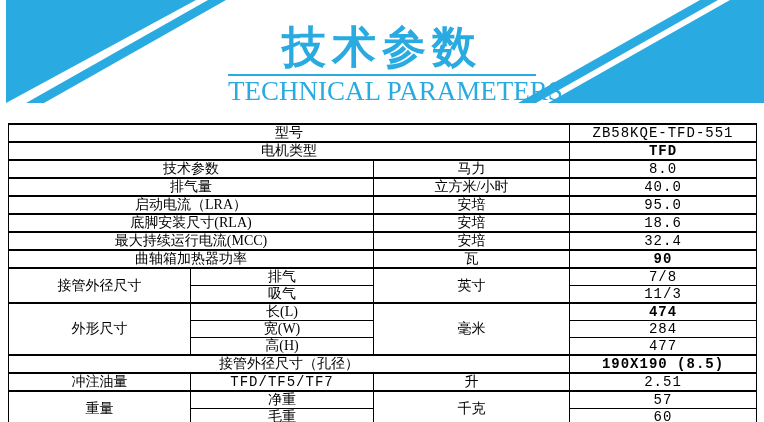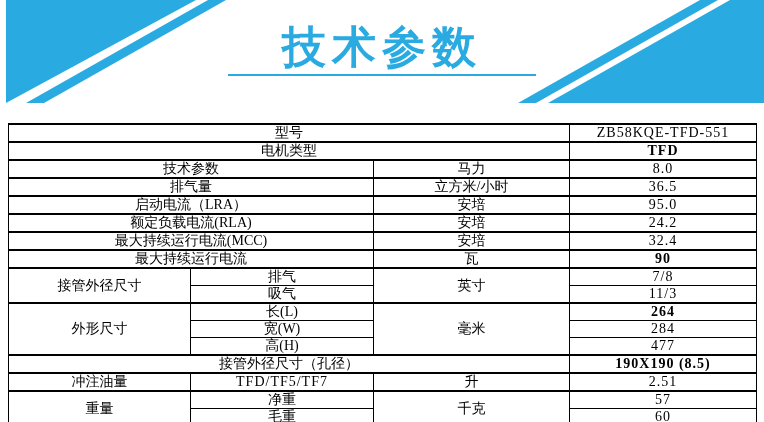--- a/index.html
+++ b/index.html
@@ -32,38 +32,39 @@
     border:1px solid #a3a3a3;
   }
   table.spec td{
     border:1px solid #000;height:16px;padding:0 2px;
     text-align:center;vertical-align:middle;
     font-size:14px;line-height:16px;color:#000;
     overflow:hidden;white-space:nowrap;
   }
   tr.g td{border-top-width:2px;}
   td.val,td.latin{
-    font-family:Liberation Serif, serif;
+    font-family:Liberation Mono, monospace;
     font-size:13px;letter-spacing:1px;
   }
   td.b{font-weight:bold;}
 </style>
 </head>
 <body>
 
 <div>
 
   <header class="hero">
     <div class="shape tri-left"></div>
     <div class="shape stripe-left"></div>
     <div class="shape tri-right"></div>
     <div class="shape stripe-right"></div>
     <div class="titles">
       <h1 class="title-cn">技术参数</h1>
       <div class="title-rule"></div>
+      <h2 class="title-en">TECHNICAL PARAMETERS</h2>
     </div>
   </header>
 
   <table class="spec">
     <colgroup>
       <col style="width:182px">
         <col style="width:183px">
         <col style="width:196px">
         <col style="width:187px">
     </colgroup>
@@ -77,57 +78,57 @@
         <td class="val b">TFD</td>
       </tr>
       <tr class="g">
         <td colspan="2">技术参数</td>
         <td>马力</td>
         <td class="val">8.0</td>
       </tr>
       <tr class="g">
         <td colspan="2">排气量</td>
         <td>立方米/小时</td>
-        <td class="val">36.5</td>
+        <td class="val">40.0</td>
       </tr>
       <tr class="g">
         <td colspan="2">启动电流（LRA）</td>
         <td>安培</td>
         <td class="val">95.0</td>
       </tr>
       <tr class="g">
-        <td colspan="2">额定负载电流(RLA)</td>
+        <td colspan="2">底脚安装尺寸(RLA)</td>
         <td>安培</td>
-        <td class="val">24.2</td>
+        <td class="val">18.6</td>
       </tr>
       <tr class="g">
         <td colspan="2">最大持续运行电流(MCC)</td>
         <td>安培</td>
         <td class="val">32.4</td>
       </tr>
       <tr class="g">
-        <td colspan="2">最大持续运行电流</td>
+        <td colspan="2">曲轴箱加热器功率</td>
         <td>瓦</td>
         <td class="val b">90</td>
       </tr>
       <tr class="g">
         <td rowspan="2">接管外径尺寸</td>
         <td>排气</td>
         <td rowspan="2">英寸</td>
         <td class="val">7/8</td>
       </tr>
       <tr>
         <td>吸气</td>
         <td class="val">11/3</td>
       </tr>
       <tr class="g">
         <td rowspan="3">外形尺寸</td>
         <td>长(L)</td>
         <td rowspan="3">毫米</td>
-        <td class="val b">264</td>
+        <td class="val b">474</td>
       </tr>
       <tr>
         <td>宽(W)</td>
         <td class="val">284</td>
       </tr>
       <tr>
         <td>高(H)</td>
         <td class="val">477</td>
       </tr>
       <tr class="g">

